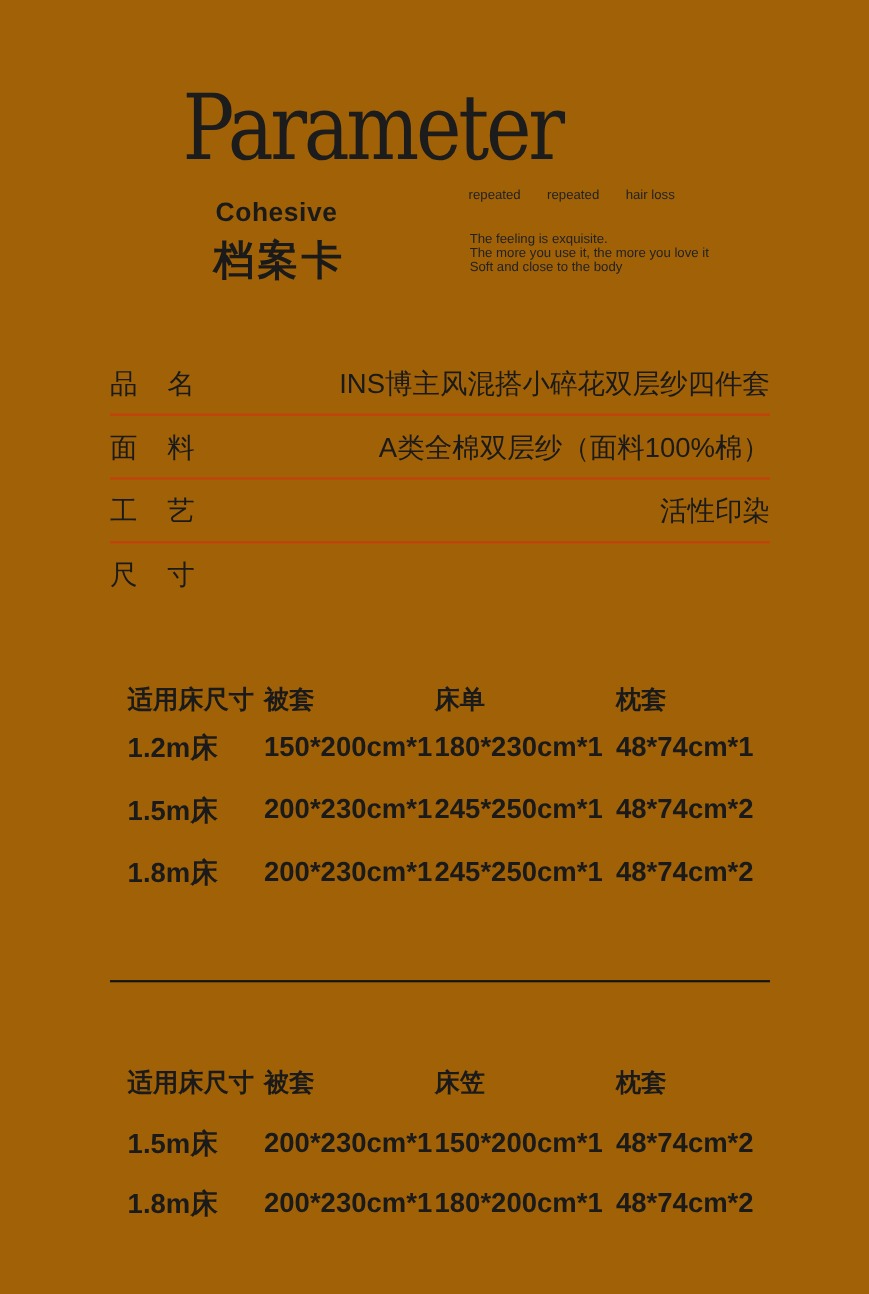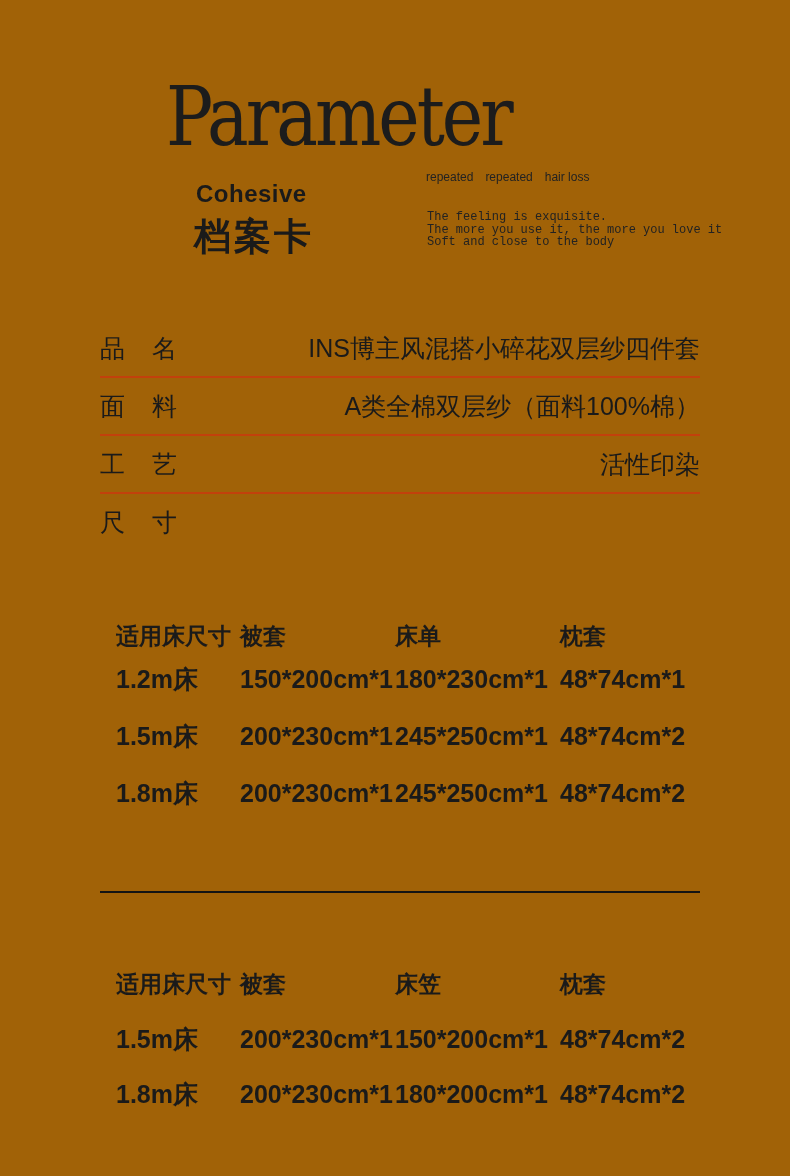--- a/index.html
+++ b/index.html
@@ -18,25 +18,25 @@
   .subtitle-en {
     position:absolute; left:196px; top:180px;
     font-size:24px; font-weight:700; letter-spacing:0.5px;
   }
   .subtitle-cn {
     position:absolute; left:194px; top:212px;
     font-size:37px; font-weight:700; letter-spacing:3px;
   }
   .keywords {
     position:absolute; left:426px; top:170px;
-    display:flex; gap:12px; font-size:12px; color:#222;
+    display:flex; gap:24px; font-size:12px; color:#222;
   }
   .tagline {
     position:absolute; left:427px; top:211px;
-    font-size:12px; line-height:12.5px; color:#222;font-family:Liberation Mono, monospace;
+    font-size:12px; line-height:12.5px; color:#222;
   }
   
   .specs { position:absolute; left:100px; top:320px; width:600px; }
   .spec-row {
     display:flex; justify-content:space-between; align-items:center;
     height:56px; border-bottom:2px solid #c2410c;
     font-size:25px; font-weight:500; white-space:nowrap;
   }
   .spec-row.no-line { border-bottom:none; }
   .spec-label { letter-spacing:1px; }

